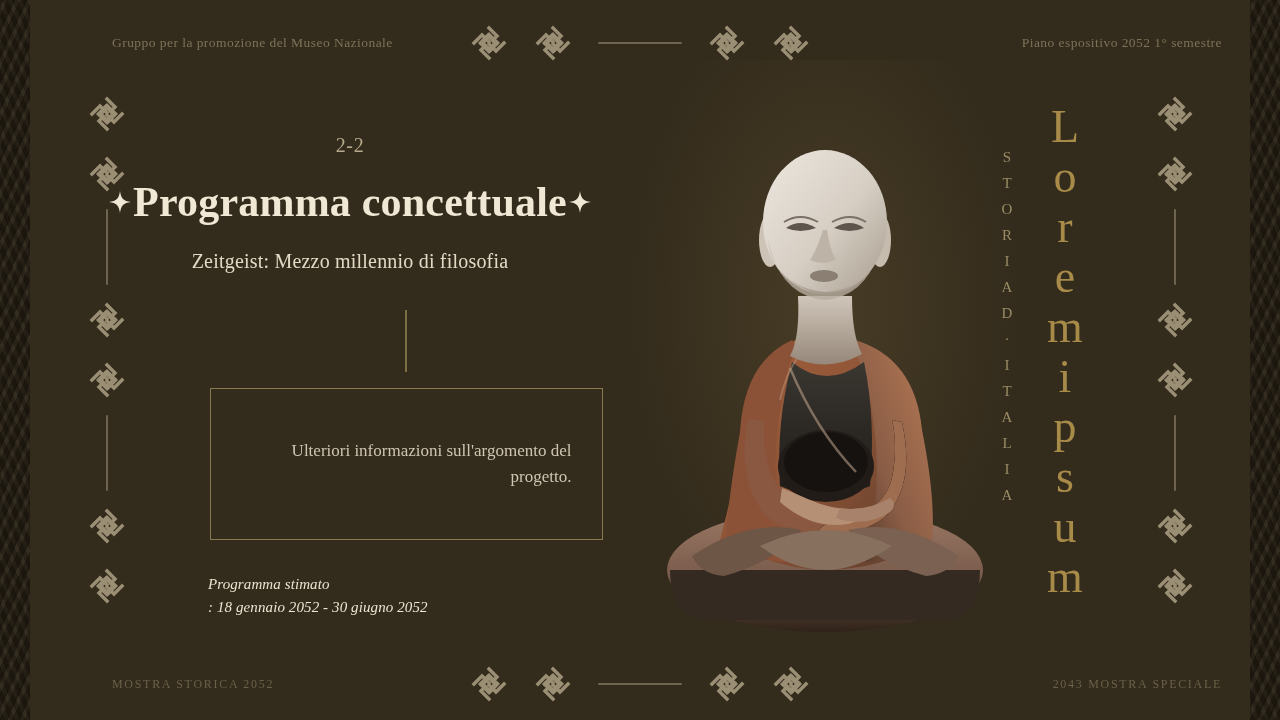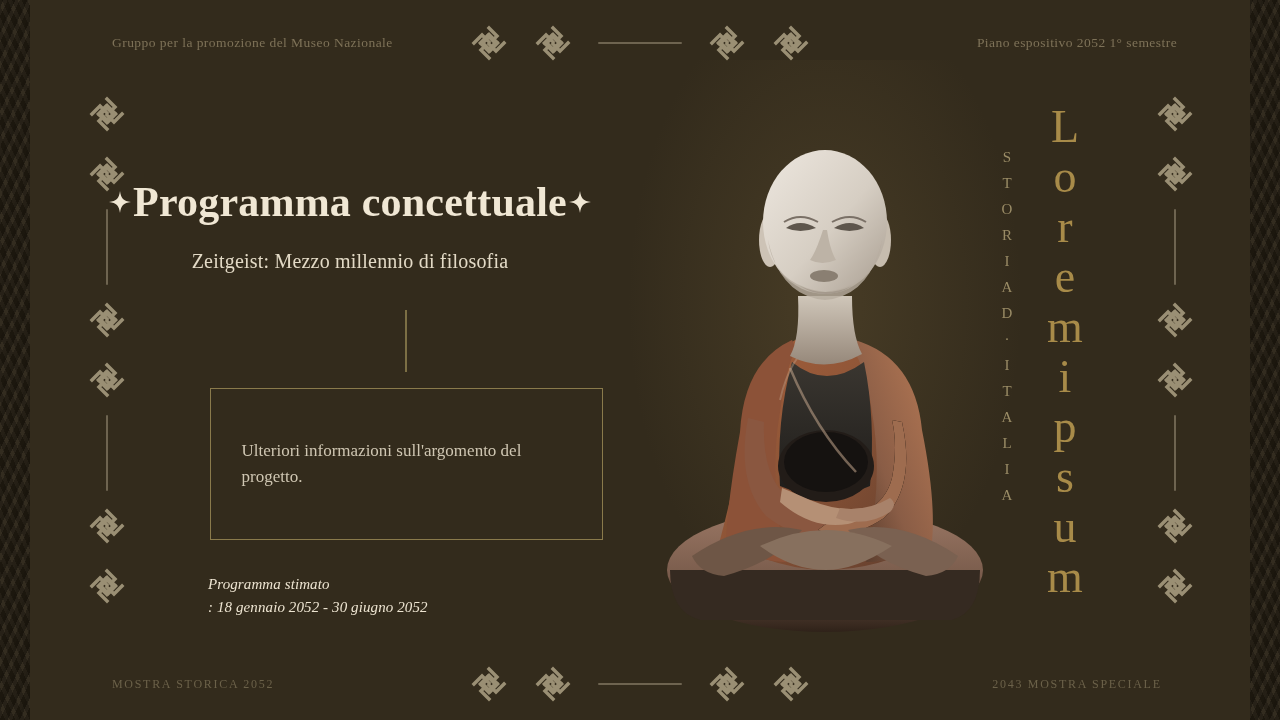--- a/index.html
+++ b/index.html
@@ -32,21 +32,21 @@
     display:flex; align-items:center;
   }
   .bar.top { top:13px; }
   .bar.bottom { bottom:6px;gap:8px; }
 
   .bar-side {
     font-size:13.5px; letter-spacing:.45px;
     color:#7E7258; white-space:nowrap;margin-left:24px;
   }
   .bar-side.l { width:330px; padding-left:58px; }
-  .bar-side.r { width:330px; padding-right:16px; text-align:center; }
+  .bar-side.r { width:330px; padding-right:28px; text-align:right; }
   .bar.bottom .bar-side {
     font-size:12px; letter-spacing:1.7px; color:#6B6149;
   }
 
   .bar-center {
     flex:1; display:flex; align-items:center; justify-content:center;
     gap:26px;
   }
   .bar-rule {
     width:84px; height:2px; background:#6E6450; border-radius:1px;
@@ -92,21 +92,21 @@
     width:2px; height:62px; background:#7C6F44;
   }
 
   .desc-box {
     position:absolute; left:210px; top:388px;
     width:393px; height:152px;
     border:1px solid #8A7A4B;
     display:flex; align-items:center; justify-content:center;
   }
   .desc-text {
-    width:330px; text-align:left; font-size:17px;
+    width:330px; text-align:right; font-size:17px;
     line-height:1.55; color:#CFC6B2;
   }
 
   .sched { position:absolute; left:208px; top:573px; width:480px; }
   .sched div {
     font-size:15px; line-height:1.55; color:#EDE4D1; letter-spacing:.1px;font-style:italic;
   }
 
   
   .vtext {
@@ -315,20 +315,21 @@
   <path d="M22 22 H52 V38 H38 V66 H66 V52 H52"></path>
   <path d="M78 78 H48 V62 H62 V34 H34 V48 H48"></path>
   <path d="M22 78 V48 H38 V62 H66 V34"></path>
   <path d="M78 22 V52 H62 V38 H34 V66"></path>
  </g>
       </svg>
     </span>
 </div>
 
 <div class="content">
+  <div class="pager">2-2</div>
 
   <div class="title-row">
     <span class="spark">
       <svg width="22" height="22" viewBox="0 0 22 22">
           <path d="M11 0 C12 7.6 14.4 10 22 11 C14.4 12 12 14.4 11 22 C10 14.4 7.6 12 0 11 C7.6 10 10 7.6 11 0Z" fill="currentColor"></path>
         </svg>
     </span>
     <span class="title">Programma concettuale</span>
     <span class="spark">
       <svg width="22" height="22" viewBox="0 0 22 22">

